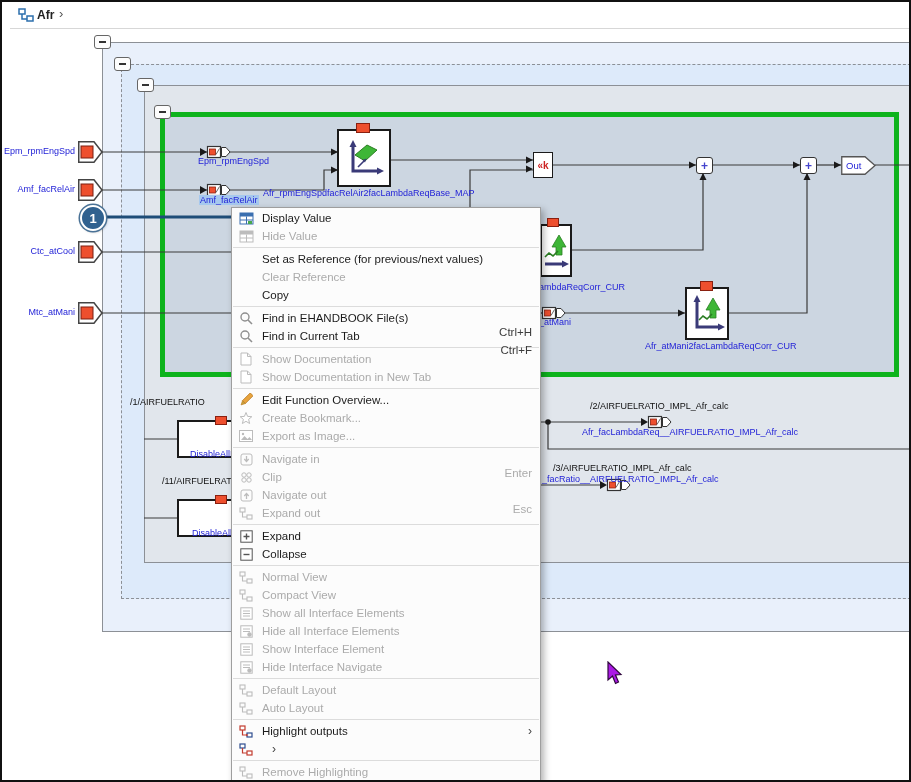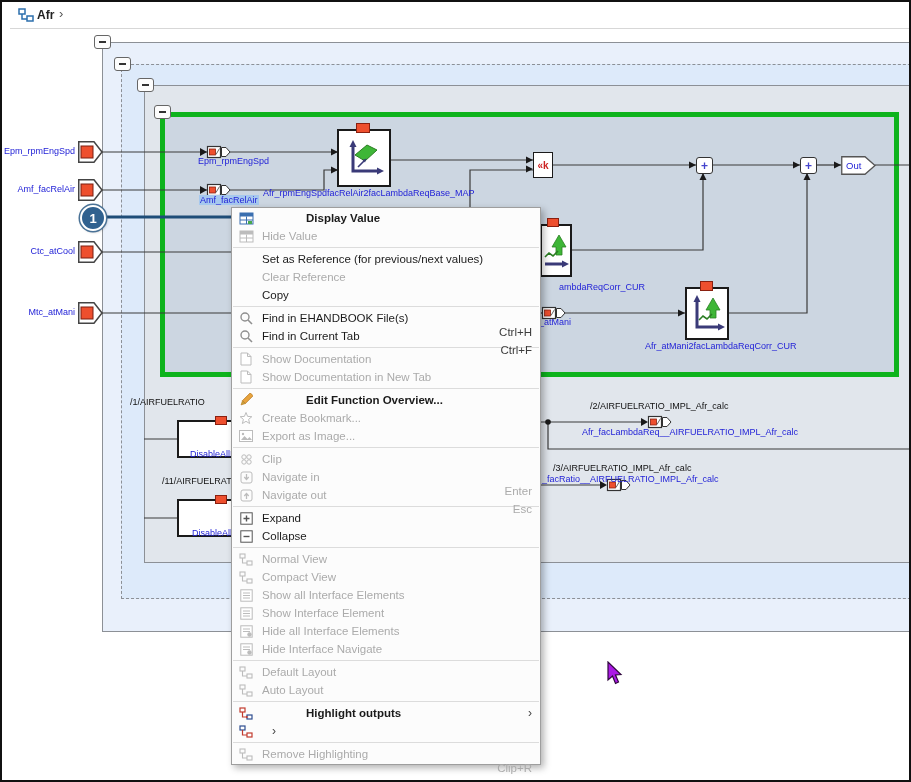--- a/index.html
+++ b/index.html
@@ -32,21 +32,21 @@
   #shift-blk span{color:#cc2222;font-size:10px;font-weight:bold;}
   .plus{width:15px;height:15px;border:1.5px solid #333;border-radius:3px;background:#fff;z-index:3;display:flex;align-items:center;justify-content:center;color:#4444cc;font-size:12px;font-weight:bold;line-height:1;}
   
   #badge{left:78px;top:203px;width:26px;height:26px;border-radius:50%;background:#30618f;border:2px solid #fff;box-sizing:border-box;box-shadow:0 0 0 1.5px #4a7296,1px 1px 3px rgba(0,0,0,.3);z-index:4;display:flex;align-items:center;justify-content:center;color:#fff;font-size:13px;font-weight:bold;}
   #menu{left:229px;top:205px;width:310px;background:#fcfcfc;border:1px solid #9e9e9e;box-shadow:3px 3px 7px rgba(0,0,0,.3);z-index:5;padding:1px 0;box-sizing:border-box;}
   .mi{height:18px;display:flex;align-items:center;padding:0 8px 0 6px;font-size:11.5px;color:#1b1b1b;white-space:nowrap;}
   .mi .ic{width:16px;height:14px;margin-right:8px;flex:none;display:flex;align-items:center;justify-content:center;}
   .mi .lbl{flex:1;}
   .mi .sc{margin-left:12px;color:#3c3c3c;margin-top:28px;}
   .mi .sub{margin-left:10px;color:#444;font-size:12px;}
-  .mi.bold .lbl{font-weight:bold;margin-left:44px;}
+  .mi.bold .lbl{font-weight:normal;}
   .mi.dis{color:#ababab;}
   .mi.dis .sc{color:#ababab;}
   .sep{height:1px;background:#dcdcdc;margin:2px 1px;}
   #cursor{left:604px;top:659px;z-index:6;}
 </style>
 </head>
 <body>
 
 <div id="root">
 
@@ -192,21 +192,21 @@
 
   <div class="abs blk" style="left:538px;top:222px;width:32px;height:53px;">
     <svg width="26" height="40">
       <polygon points="9,16 16,4 23,16 19,16 19,24 13,24 13,16" fill="#3eb637" stroke="#2a7d22" stroke-width="0.8"></polygon>
       <path d="M2 26 l4 -4 4 3 5 -5" stroke="#2a7d22" stroke-width="1.6" fill="none"></path>
       <path d="M2 33 H20" stroke="#3a3a78" stroke-width="3" fill="none"></path>
       <polygon points="19,29.5 26,33 19,36.5" fill="#3a3a78"></polygon>
     </svg>
   </div>
   <div class="abs redsq" style="left:545px;top:216px;width:12px;height:9px;"></div>
-  <span class="abs dlbl" style="left:557px;top:280px;">ambdaReqCorr_CUR</span>
+  <span class="abs dlbl" style="left:537px;top:280px;">ambdaReqCorr_CUR</span>
 
   <div class="abs blk" style="left:683px;top:285px;width:44px;height:53px;">
     <svg width="36" height="40">
       <polygon points="17,16 24,4 31,16 27,16 27,24 21,24 21,16" fill="#3eb637" stroke="#2a7d22" stroke-width="0.8"></polygon>
       <path d="M10 26 l4 -4 4 3 5 -5" stroke="#2a7d22" stroke-width="1.6" fill="none"></path>
       <path d="M8 6 V33 H30" stroke="#3a3a78" stroke-width="3" fill="none"></path>
       <polygon points="4.5,8 8,1 11.5,8" fill="#3a3a78"></polygon>
       <polygon points="29,29.5 36,33 29,36.5" fill="#3a3a78"></polygon>
     </svg>
   </div>
@@ -349,115 +349,125 @@
             <circle cx="4" cy="4" r="1.2" fill="#bcbcbc"></circle>
             <path d="M2 10 l3.5 -4 3 3 2 -2 2.5 3 z" fill="#bcbcbc"></path>
           </svg>
         </span>
         <span class="lbl">Export as Image...</span>
       </div>
       <div class="sep"></div>
       <div class="mi dis">
         <span class="ic">
           <svg width="13" height="13">
+            <rect x="1" y="1" width="11" height="11" rx="2" fill="none" stroke="#bcbcbc"></rect>
+            <path d="M6.5 3 v5 M4.3 6 l2.2 2.6 2.2 -2.6" fill="none" stroke="#bcbcbc" stroke-width="1.3"></path>
+          </svg>
+        </span>
+        <span class="lbl">Navigate in</span>
+        <span class="sc">Enter</span>
+      </div>
+      <div class="mi dis">
+        <span class="ic">
+          <svg width="13" height="13">
             <circle cx="4" cy="4" r="2.2" fill="none" stroke="#bcbcbc"></circle>
             <circle cx="9" cy="4" r="2.2" fill="none" stroke="#bcbcbc"></circle>
             <circle cx="4" cy="9" r="2.2" fill="none" stroke="#bcbcbc"></circle>
             <circle cx="9" cy="9" r="2.2" fill="none" stroke="#bcbcbc"></circle>
           </svg>
         </span>
         <span class="lbl">Clip</span>
       </div>
       <div class="mi dis">
         <span class="ic">
           <svg width="13" height="13">
             <rect x="1" y="1" width="11" height="11" rx="2" fill="none" stroke="#bcbcbc"></rect>
-            <path d="M6.5 3 v5 M4.3 6 l2.2 2.6 2.2 -2.6" fill="none" stroke="#bcbcbc" stroke-width="1.3"></path>
-          </svg>
-        </span>
-        <span class="lbl">Navigate in</span>
-        <span class="sc">Enter</span>
-      </div>
-      <div class="mi dis">
-        <span class="ic">
-          <svg width="13" height="13">
-            <rect x="1" y="1" width="11" height="11" rx="2" fill="none" stroke="#bcbcbc"></rect>
             <path d="M6.5 10 v-5 M4.3 7 l2.2 -2.6 2.2 2.6" fill="none" stroke="#bcbcbc" stroke-width="1.3"></path>
           </svg>
         </span>
         <span class="lbl">Navigate out</span>
         <span class="sc">Esc</span>
       </div>
-      <div class="sep"></div>
-      <div class="mi">
-        <span class="ic">
-          <svg width="13" height="13">
-            <rect x="0.8" y="0.8" width="11.4" height="11.4" fill="#fff" stroke="#555"></rect>
-            <path d="M6.5 3.5 v6 M3.5 6.5 h6" stroke="#555" stroke-width="1.4"></path>
-          </svg>
-        </span>
-        <span class="lbl">Expand</span>
-      </div>
-      <div class="mi">
-        <span class="ic">
-          <svg width="13" height="13">
-            <rect x="0.8" y="0.8" width="11.4" height="11.4" fill="#fff" stroke="#555"></rect>
-            <path d="M3.5 6.5 h6" stroke="#555" stroke-width="1.4"></path>
-          </svg>
-        </span>
-        <span class="lbl">Collapse</span>
-      </div>
-      <div class="sep"></div>
       <div class="mi dis">
         <span class="ic">
           <svg width="14" height="13">
             <rect x="1" y="1" width="5" height="4" fill="none" stroke="#bcbcbc" stroke-width="1.1"></rect>
             <rect x="8" y="8" width="5" height="4" fill="none" stroke="#bcbcbc" stroke-width="1.1"></rect>
             <path d="M3.5 5 v5 h4.5" fill="none" stroke="#bcbcbc" stroke-width="1.1"></path>
           </svg>
         </span>
-        <span class="lbl">Normal View</span>
-      </div>
+        <span class="lbl">Expand out</span>
+      </div>
+      <div class="sep"></div>
+      <div class="mi">
+        <span class="ic">
+          <svg width="13" height="13">
+            <rect x="0.8" y="0.8" width="11.4" height="11.4" fill="#fff" stroke="#555"></rect>
+            <path d="M6.5 3.5 v6 M3.5 6.5 h6" stroke="#555" stroke-width="1.4"></path>
+          </svg>
+        </span>
+        <span class="lbl">Expand</span>
+      </div>
+      <div class="mi">
+        <span class="ic">
+          <svg width="13" height="13">
+            <rect x="0.8" y="0.8" width="11.4" height="11.4" fill="#fff" stroke="#555"></rect>
+            <path d="M3.5 6.5 h6" stroke="#555" stroke-width="1.4"></path>
+          </svg>
+        </span>
+        <span class="lbl">Collapse</span>
+      </div>
+      <div class="sep"></div>
       <div class="mi dis">
         <span class="ic">
           <svg width="14" height="13">
             <rect x="1" y="1" width="5" height="4" fill="none" stroke="#bcbcbc" stroke-width="1.1"></rect>
             <rect x="8" y="8" width="5" height="4" fill="none" stroke="#bcbcbc" stroke-width="1.1"></rect>
             <path d="M3.5 5 v5 h4.5" fill="none" stroke="#bcbcbc" stroke-width="1.1"></path>
           </svg>
         </span>
+        <span class="lbl">Normal View</span>
+      </div>
+      <div class="mi dis">
+        <span class="ic">
+          <svg width="14" height="13">
+            <rect x="1" y="1" width="5" height="4" fill="none" stroke="#bcbcbc" stroke-width="1.1"></rect>
+            <rect x="8" y="8" width="5" height="4" fill="none" stroke="#bcbcbc" stroke-width="1.1"></rect>
+            <path d="M3.5 5 v5 h4.5" fill="none" stroke="#bcbcbc" stroke-width="1.1"></path>
+          </svg>
+        </span>
         <span class="lbl">Compact View</span>
       </div>
       <div class="mi dis">
         <span class="ic">
           <svg width="13" height="13">
             <rect x="0.8" y="0.8" width="11.4" height="11.4" fill="#fff" stroke="#bcbcbc"></rect>
             <path d="M3 4 h7 M3 6.5 h7 M3 9 h7" stroke="#bcbcbc"></path>
           </svg>
         </span>
         <span class="lbl">Show all Interface Elements</span>
-      </div>
-      <div class="mi dis">
-        <span class="ic">
-          <svg width="13" height="13">
-            <rect x="0.8" y="0.8" width="11.4" height="11.4" fill="#fff" stroke="#bcbcbc"></rect>
-            <path d="M3 4 h7 M3 6.5 h7 M3 9 h7" stroke="#bcbcbc"></path>
-          </svg>
-        </span>
-        <span class="lbl">Show Interface Element</span>
       </div>
       <div class="mi dis">
         <span class="ic">
           <svg width="13" height="13">
             <rect x="0.8" y="0.8" width="11.4" height="11.4" fill="#fff" stroke="#bcbcbc"></rect>
             <path d="M3 4 h7 M3 6.5 h7" stroke="#bcbcbc"></path>
             <circle cx="9.5" cy="9.5" r="2.2" fill="#bcbcbc"></circle>
           </svg>
         </span>
         <span class="lbl">Hide all Interface Elements</span>
+      </div>
+      <div class="mi dis">
+        <span class="ic">
+          <svg width="13" height="13">
+            <rect x="0.8" y="0.8" width="11.4" height="11.4" fill="#fff" stroke="#bcbcbc"></rect>
+            <path d="M3 4 h7 M3 6.5 h7 M3 9 h7" stroke="#bcbcbc"></path>
+          </svg>
+        </span>
+        <span class="lbl">Show Interface Element</span>
       </div>
       <div class="mi dis">
         <span class="ic">
           <svg width="13" height="13">
             <rect x="0.8" y="0.8" width="11.4" height="11.4" fill="#fff" stroke="#bcbcbc"></rect>
             <path d="M3 4 h7 M3 6.5 h7" stroke="#bcbcbc"></path>
             <circle cx="9.5" cy="9.5" r="2.2" fill="#bcbcbc"></circle>
           </svg>
         </span>
         <span class="lbl">Hide Interface Navigate</span>

